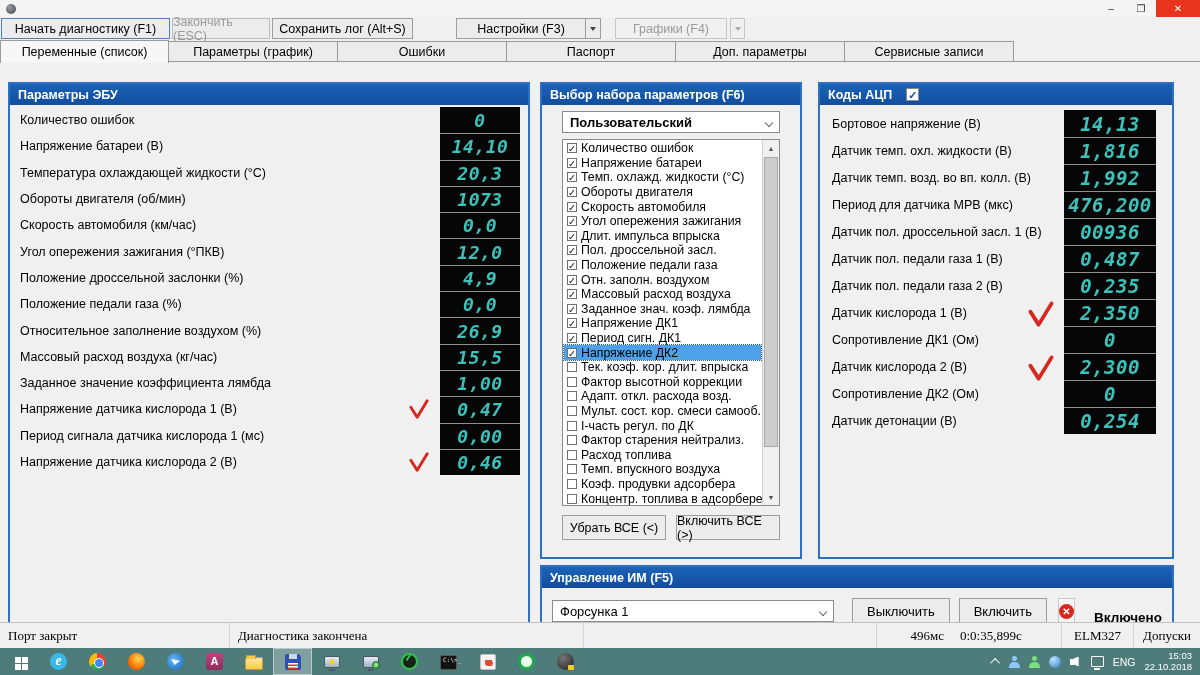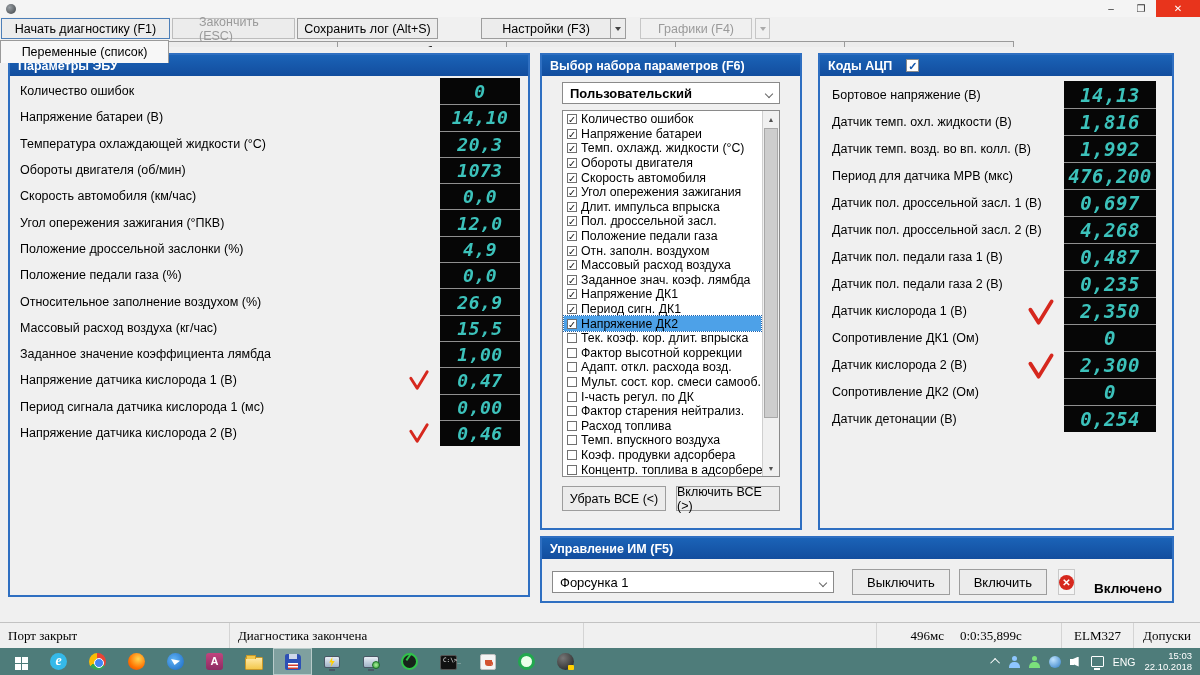--- a/index.html
+++ b/index.html
@@ -23,21 +23,21 @@
   .tri { width:0; height:0; border-left:3.5px solid transparent; border-right:3.5px solid transparent; border-top:4px solid #444; }
   .drop.disabled .tri { border-top-color:#aaa; }
 
   
   .tabstrip { position:absolute; top:40px; left:0; right:0; height:22px; border-bottom:1px solid #9a9a9a; display:flex; }
   .tab { width:169px; height:21px; margin-top:1px; background:#ececec; border:1px solid #9a9a9a; border-left:none; display:flex; align-items:center; justify-content:center; font-size:12.5px; }
   .tab:first-child { border-left:1px solid #9a9a9a; }
   .tab.active { background:#f7f7f7; height:23px; margin-top:0; z-index:3; border-bottom:none; }
 
   
-  .content { position:absolute; top:47px; left:0; right:0; height:560px; background:#f0f0f0; }
+  .content { position:absolute; top:76px; left:0; right:0; height:560px; background:#f0f0f0; }
   .panel { position:absolute; border:2px solid #2f6fc1; background:#f0f0f0; }
   .phead { height:21px; background:linear-gradient(#1b63b7,#124d9e); color:#fff; font-weight:bold; font-size:12.5px; display:flex; align-items:center; padding-left:8px; }
 
   
   .ecu { left:8px; top:6px; width:522px; height:544px; }
   .prow { position:relative; height:26.3px; }
   .plabel { position:absolute; left:10px; top:50%; transform:translateY(-50%); font-size:12.5px; }
   .lcd { position:absolute; right:8px; top:0; width:80px; height:100%; background:#060606; color:var(--lcd); font-family:"DejaVu Sans Mono",monospace; font-style:italic; font-weight:bold; font-size:18px; display:flex; align-items:center; justify-content:center; border-top:1px solid #8f8f8f; letter-spacing:0.5px; }
   .prow:first-child .lcd { border-top:none; }
   .redcheck { position:absolute; right:96px; top:3px; width:26px; height:20px; z-index:4; }
@@ -151,21 +151,21 @@
   <div class="appicon"></div>
   <div class="wbtns">
     <div class="wbtn">–</div>
     <div class="wbtn">❐</div>
     <div class="wbtn close">✕</div>
   </div>
 </div>
 
 <div class="toolbar">
   <div class="tbtn primary" style="width:169px;margin-left:1px;">Начать диагностику (F1)</div>
-  <div class="tbtn disabled" style="width:123px;margin-left:2px;padding-left:26px;">Закончить (ESC)</div>
+  <div class="tbtn disabled" style="width:98px;margin-left:2px;">Закончить (ESC)</div>
   <div class="tbtn" style="width:141px;margin-left:2px;">Сохранить лог (Alt+S)</div>
   <div class="tbtn" style="width:130px;margin-left:43px;">Настройки (F3)</div>
   <div class="drop">
       <span class="tri"></span>
     </div>
   <div class="tbtn disabled" style="width:112px;margin-left:14px;border-color:#c6c6c6;background:#f0f0f0;">Графики (F4)</div>
   <div class="drop disabled" style="margin-left:3px;border-left:1px solid #c6c6c6;border-color:#c6c6c6;background:#f0f0f0;">
       <span class="tri"></span>
     </div>
 </div>
@@ -389,25 +389,21 @@
         <div class="arow">
           <span class="plabel">Датчик темп. возд. во вп. колл. (В)</span>
           <span class="lcd">1,992</span>
         </div>
         <div class="arow">
           <span class="plabel">Период для датчика МРВ (мкс)</span>
           <span class="lcd">476,200</span>
         </div>
         <div class="arow">
           <span class="plabel">Датчик пол. дроссельной засл. 1 (В)</span>
-          <span class="lcd">0,697</span>
-        </div>
-        <div class="arow">
-          <span class="plabel">Датчик пол. дроссельной засл. 2 (В)</span>
-          <span class="lcd">4,268</span>
+          <span class="lcd">00936</span>
         </div>
         <div class="arow">
           <span class="plabel">Датчик пол. педали газа 1 (В)</span>
           <span class="lcd">0,487</span>
         </div>
         <div class="arow">
           <span class="plabel">Датчик пол. педали газа 2 (В)</span>
           <span class="lcd">0,235</span>
         </div>
         <div class="arow">

